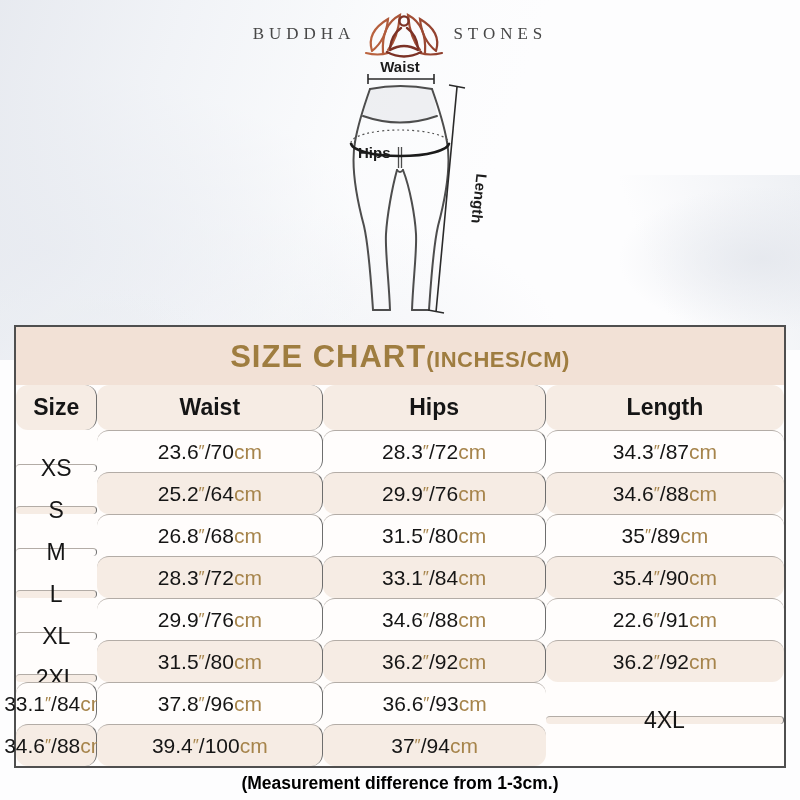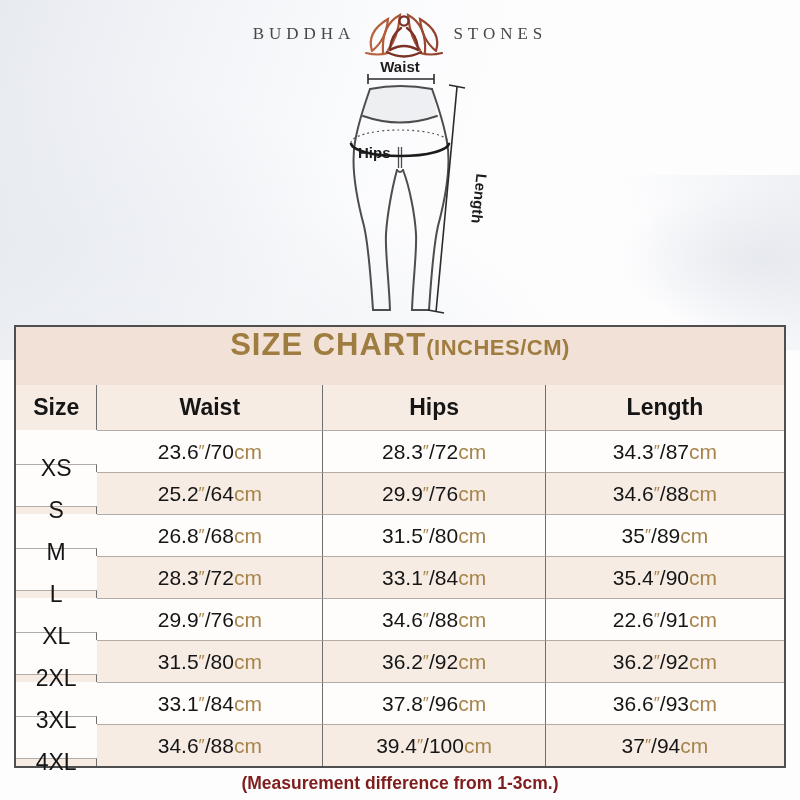--- a/index.html
+++ b/index.html
@@ -36,38 +36,38 @@
   
   .diagram{position:absolute;left:322px;top:56px;width:170px;height:270px;}
   .diagram svg{display:block;width:170px;height:270px;}
   .diagram text{font-family:"Liberation Sans","DejaVu Sans",sans-serif;font-weight:bold;
     font-size:15px;fill:#1c1c1c;}
 
   
   .size-table{position:absolute;left:14px;top:325px;width:772px;height:443px;
     border:2px solid var(--border-dark);background:var(--row-white);}
   .band{height:58px;background:var(--band-bg);display:flex;align-items:baseline;
-    justify-content:center;}
+    justify-content:center;padding-top:12px;}
   .title-main{font-size:31px;font-weight:bold;letter-spacing:1px;color:var(--title-gold);}
   .title-sub{font-size:22px;font-weight:bold;letter-spacing:.5px;color:var(--title-gold);}
   .grid{display:grid;grid-template-columns:10.6% 29.4% 29% 31%;
     grid-template-rows:45px repeat(8,42px);}
   .cell{display:flex;align-items:center;justify-content:center;
-    font-size:21px;color:var(--ink);white-space:nowrap;}
+    font-size:21px;color:var(--ink);white-space:nowrap;border-radius:12px;}
   .cell.c0,.cell.c1,.cell.c2{border-right:1.5px solid var(--sep-v);}
   .cell.rtop{border-top:1px solid var(--sep-h);}
   .cell.head{font-weight:bold;font-size:23px;background:var(--stripe-bg);}
   .cell.size-col{font-size:23px;margin-top:34px;}
   .row-even{background:var(--row-white);}
   .row-odd{background:var(--stripe-bg);}
   .unit{color:var(--gold);}
   .mark{font-size:.82em;color:var(--gold);}
 
   .footnote{position:absolute;left:0;top:773px;width:800px;text-align:center;
-    font-size:17.5px;font-weight:bold;color:#7f1d1d;}
+    font-size:17.5px;font-weight:bold;color:#000000;}
 </style>
 </head>
 <body>
 
 <div class="page">
 
   <div class="mist mist-a"></div>
   <div class="mist mist-b"></div>
   <div class="mist mist-c"></div>
 
@@ -262,21 +262,20 @@
           <span class="mark">″</span>
           <span>/92</span>
           <span class="unit">cm</span>
         </div>
         <div class="cell rtop c3 row-odd">
           <span>36.2</span>
           <span class="mark">″</span>
           <span>/92</span>
           <span class="unit">cm</span>
         </div>
-        <div class="cell size-col rtop c0 row-even">3XL</div>
         <div class="cell rtop c1 row-even">
           <span>33.1</span>
           <span class="mark">″</span>
           <span>/84</span>
           <span class="unit">cm</span>
         </div>
         <div class="cell rtop c2 row-even">
           <span>37.8</span>
           <span class="mark">″</span>
           <span>/96</span>

